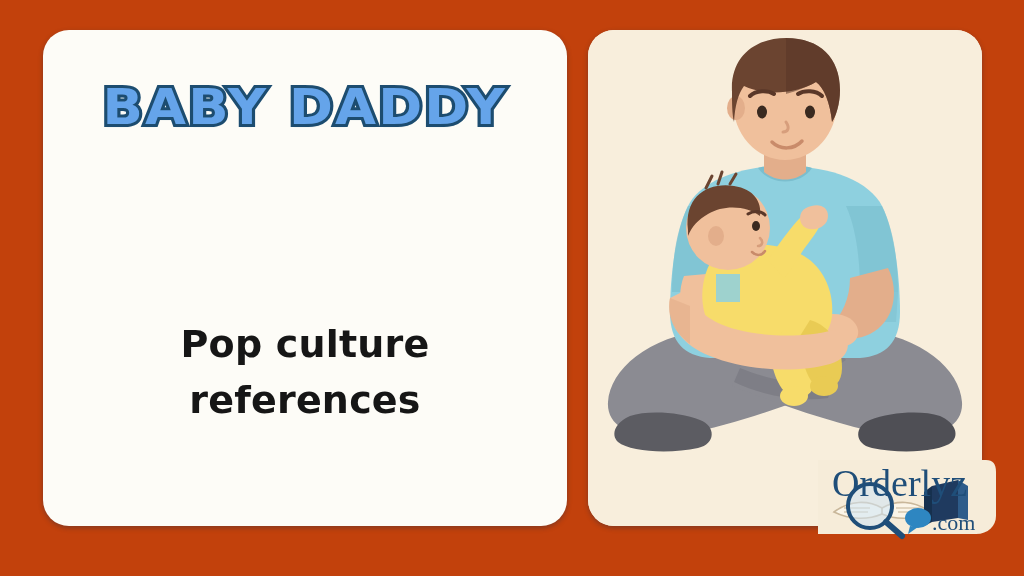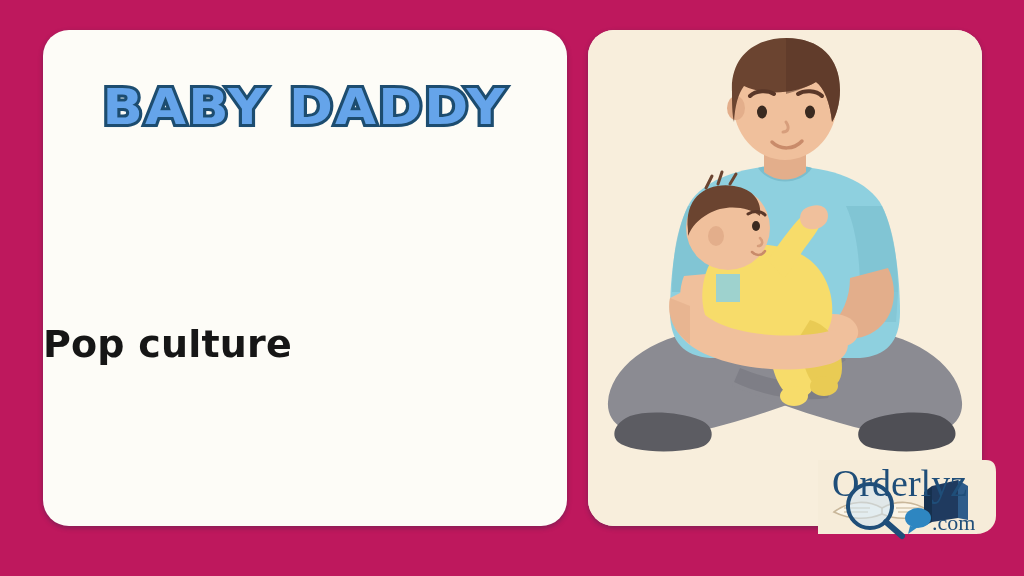--- a/index.html
+++ b/index.html
@@ -9,21 +9,21 @@
   }
   body {
     font-family: "Liberation Sans", sans-serif;
   }
 
   #stage {
     position: relative;
     width: 1024px;
     height: 576px;
     overflow: hidden;
-    background: #be185d;
+    background: #c2410c;
   }
 
   
   #left-card {
     position: absolute;
     left: 43px;
     top: 30px;
     width: 524px;
     height: 496px;
     background: #fdfcf7;
@@ -52,20 +52,21 @@
        0 2px 0 rgba(29,77,112,.55),
        0 3px 1px rgba(29,77,112,.30);
     transform: scaleX(1.06);
   }
 
   #headline {
     position: absolute;
     left: 0;
     top: 286px;
     width: 100%;
+    text-align: center;
     font-family: "DejaVu Sans", sans-serif;
     font-weight: bold;
     font-size: 38px;
     line-height: 1.48;
     color: #161616;
     letter-spacing: .2px;
   }
 
   
   #right-card {
@@ -102,20 +103,21 @@
 <div id="stage">
 
   <div id="left-card">
 
     <div id="title-wrap">
       <span id="title-text">BABY DADDY</span>
     </div>
 
     <div id="headline">
       <div>Pop culture</div>
+      <div>references</div>
     </div>
 
   </div>
 
   <div id="right-card">
     <svg id="illustration" viewBox="0 0 394 496" aria-hidden="true">
 
       <rect x="0" y="0" width="394" height="496" fill="#F8EEDC"></rect>
 
       <g>

